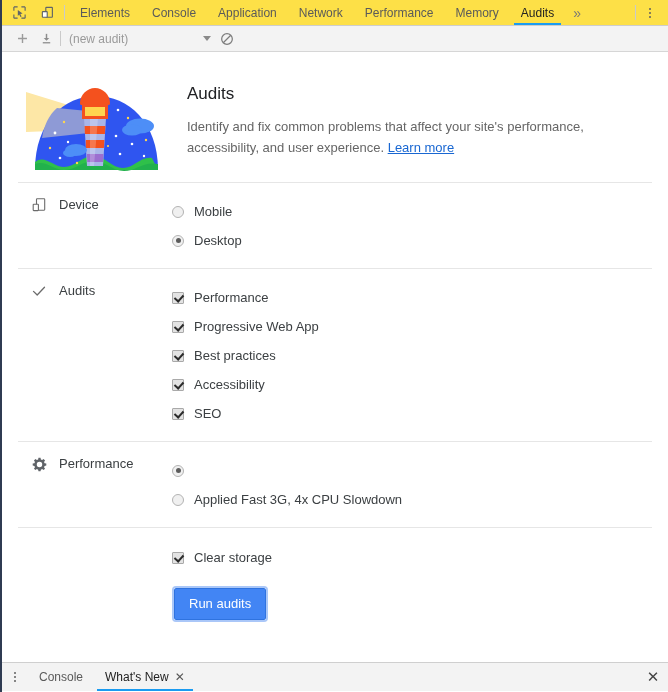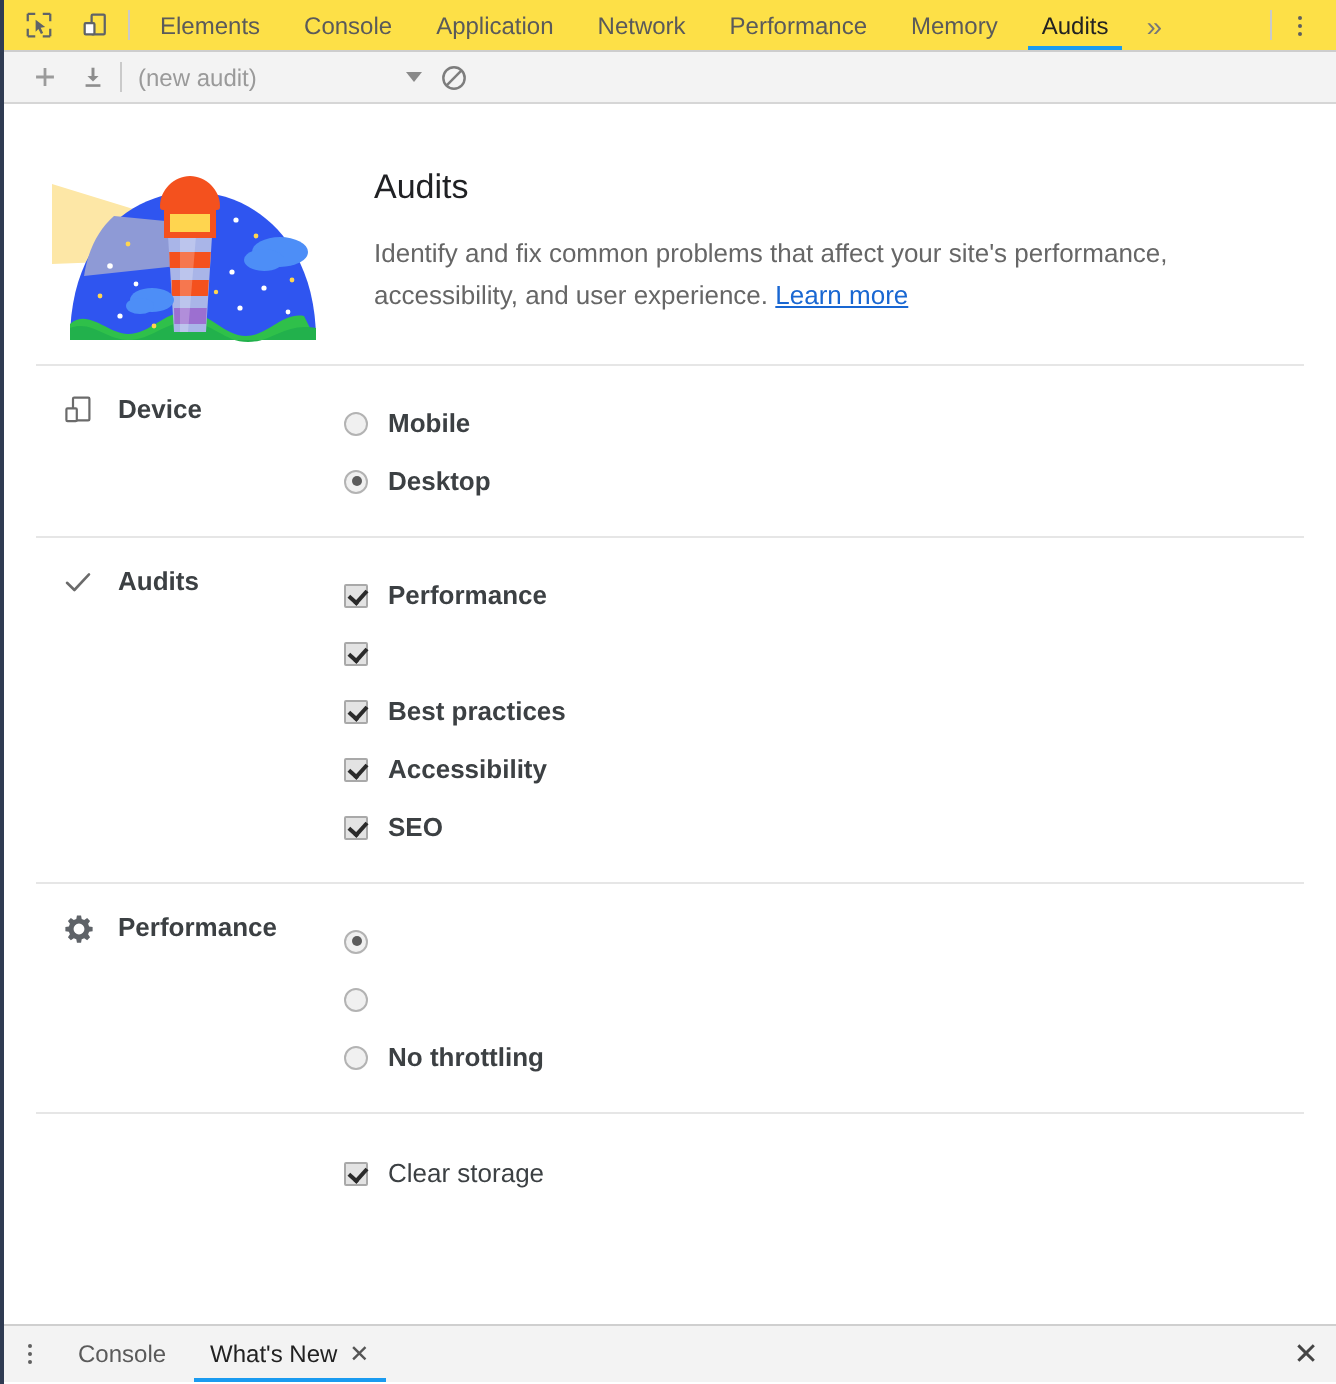--- a/index.html
+++ b/index.html
@@ -152,21 +152,20 @@
 
   .divider {
     height: 1px;
     background: #e6e6e6;
     margin: 0 16px;
   }
 
   .row {
     display: flex;
     padding: 14px 0 13px 0;
-    font-weight: bold;
   }
   .row-label {
     width: 170px;
     flex: 0 0 170px;
     display: flex;
     align-items: flex-start;
     padding-left: 28px;
     gap: 11px;
     font-size: 13px;
     color: #3c4043;
@@ -470,20 +469,21 @@
         </span>
         <span>Audits</span>
       </div>
       <div class="row-fields">
         <label class="opt">
           <span class="cbox on"></span>
           <span class="txt">Performance</span>
         </label>
         <label class="opt">
           <span class="cbox on"></span>
+          <span class="txt">Progressive Web App</span>
         </label>
         <label class="opt">
           <span class="cbox on"></span>
           <span class="txt">Best practices</span>
         </label>
         <label class="opt">
           <span class="cbox on"></span>
           <span class="txt">Accessibility</span>
         </label>
         <label class="opt">
@@ -508,36 +508,34 @@
           </svg>
         </span>
         <span>Performance</span>
       </div>
       <div class="row-fields">
         <label class="opt">
           <span class="radio on"></span>
         </label>
         <label class="opt">
           <span class="radio"></span>
-        </label>
-        <label class="opt">
-          <span class="radio"></span>
-          <span class="txt">No throttling</span>
+          <span class="txt">Applied Fast 3G, 4x CPU Slowdown</span>
         </label>
       </div>
     </div>
 
     <div class="divider"></div>
 
     <div class="bottom-row">
       <div class="bottom-inner">
         <label class="opt">
           <span class="cbox on"></span>
           <span class="txt">Clear storage</span>
         </label>
+        <button class="runbtn">Run audits</button>
       </div>
     </div>
 
     <div class="drawer">
       <div class="drawer-kebab">
         <i></i>
           <i></i>
           <i></i>
       </div>
       <div class="dtab">

